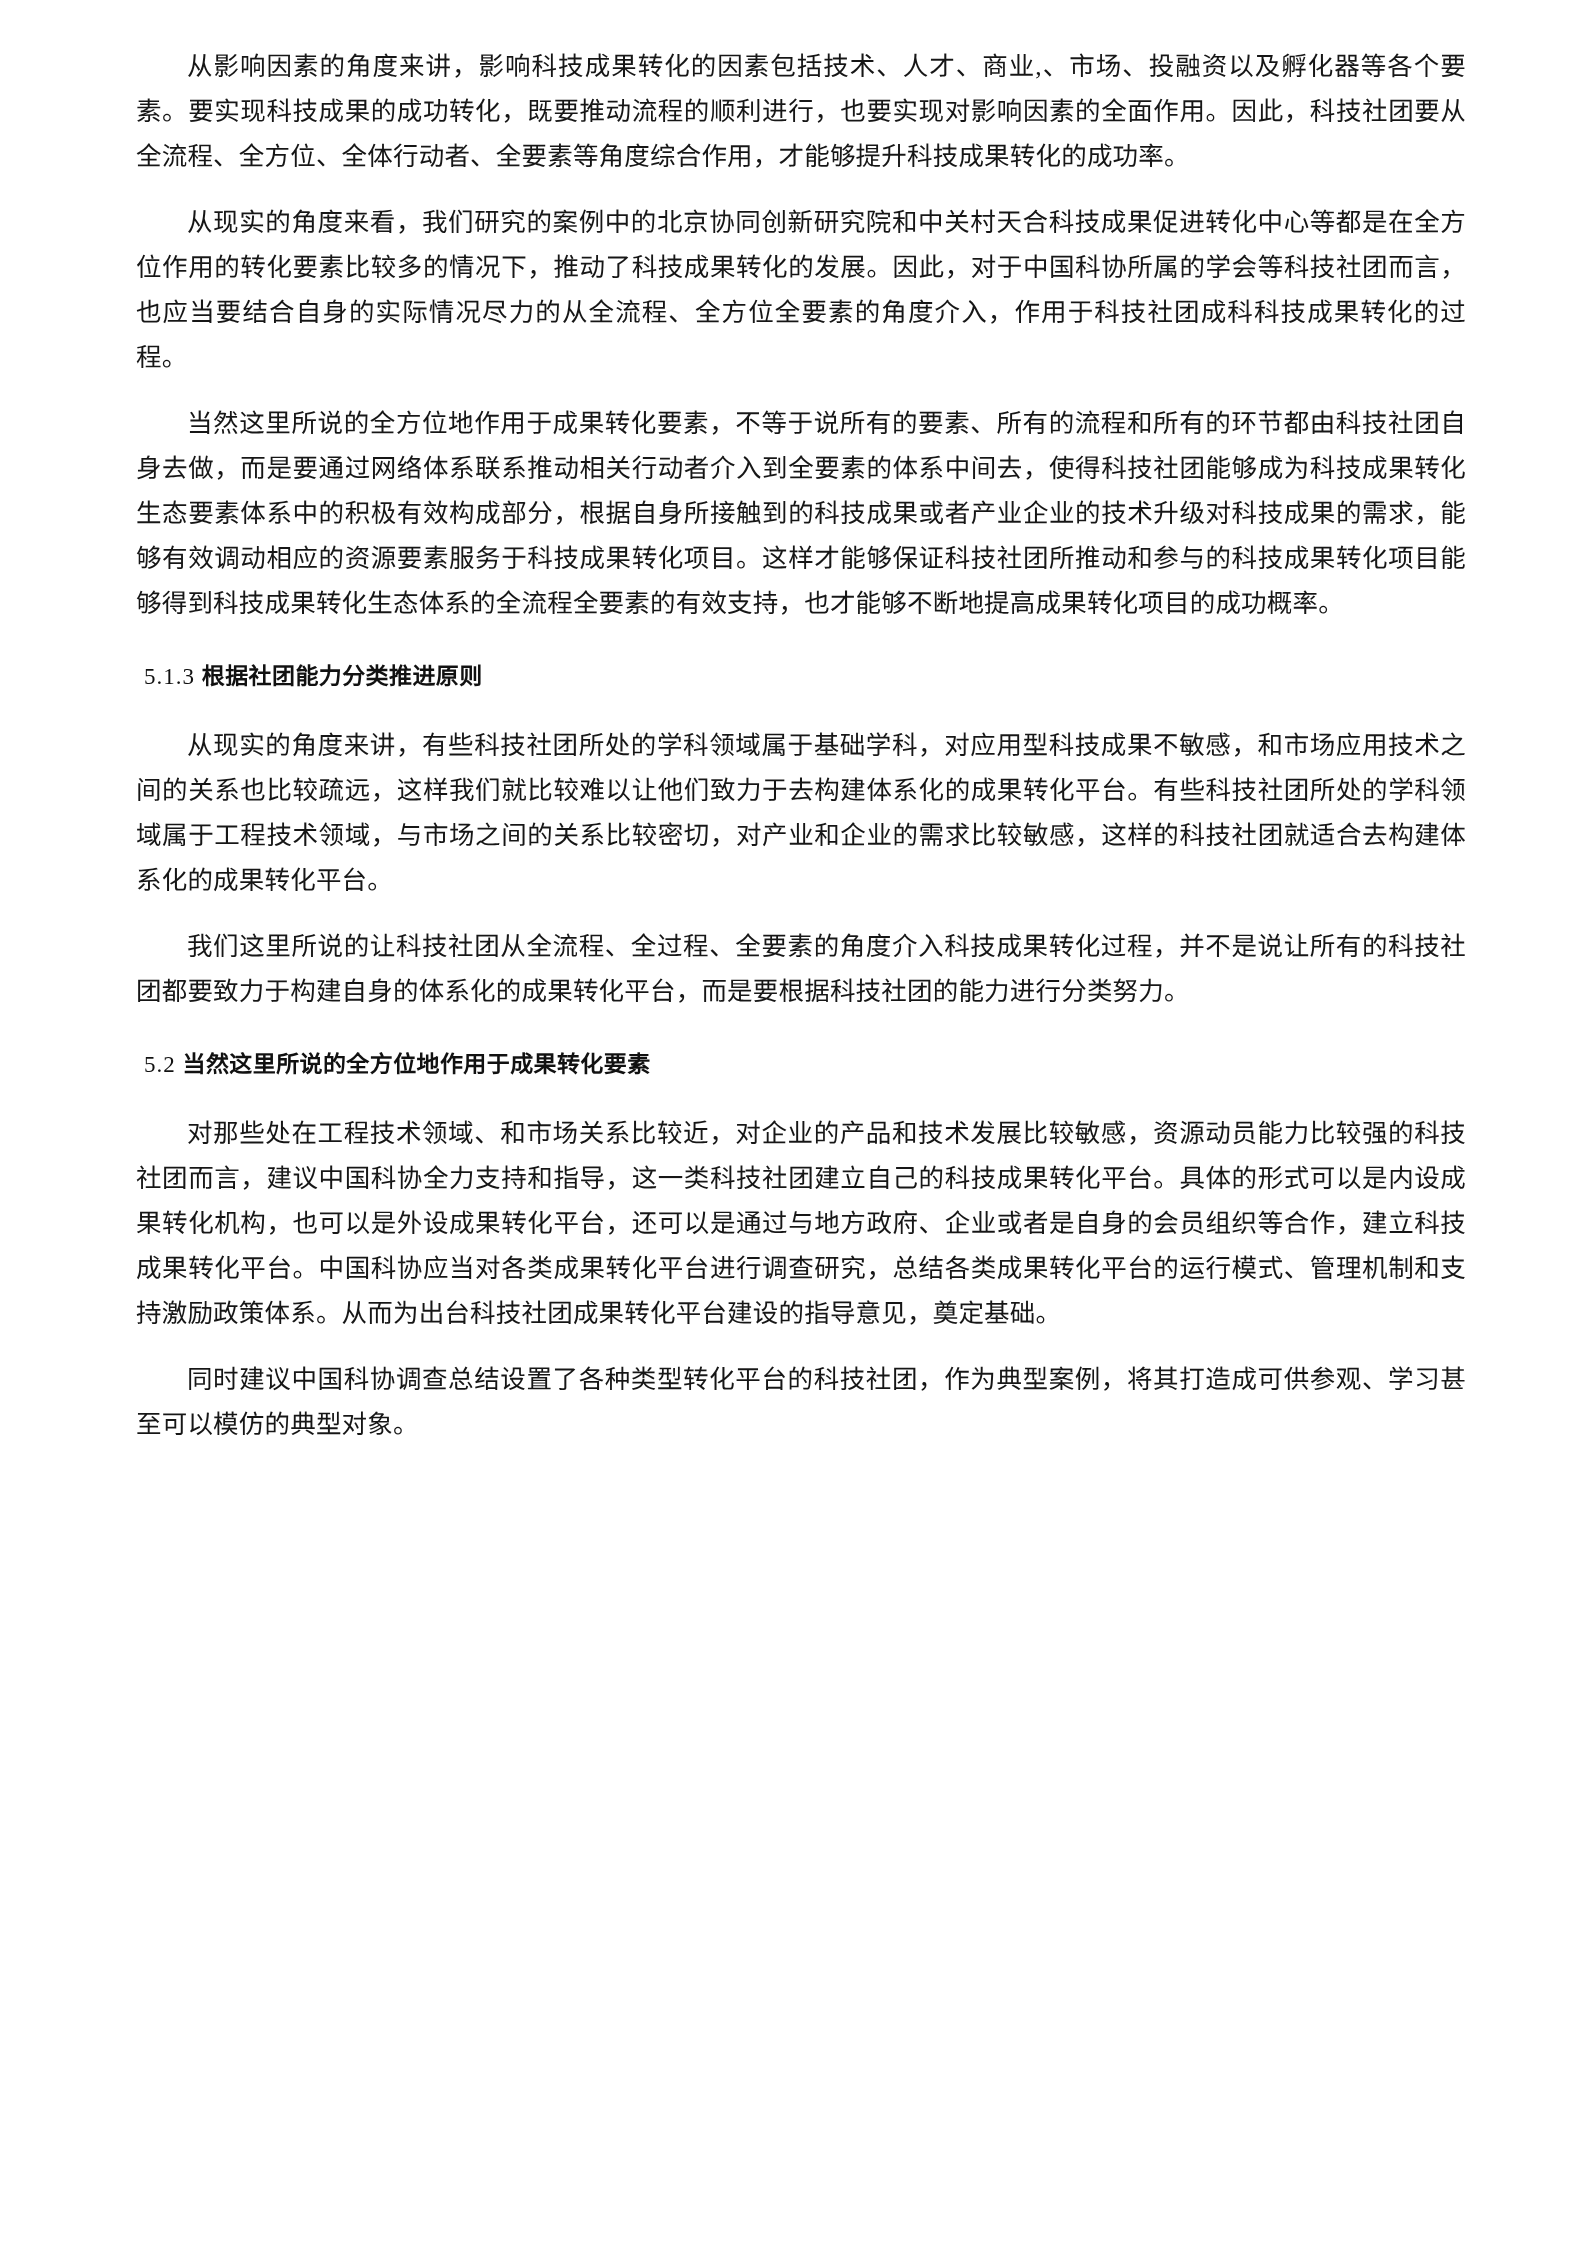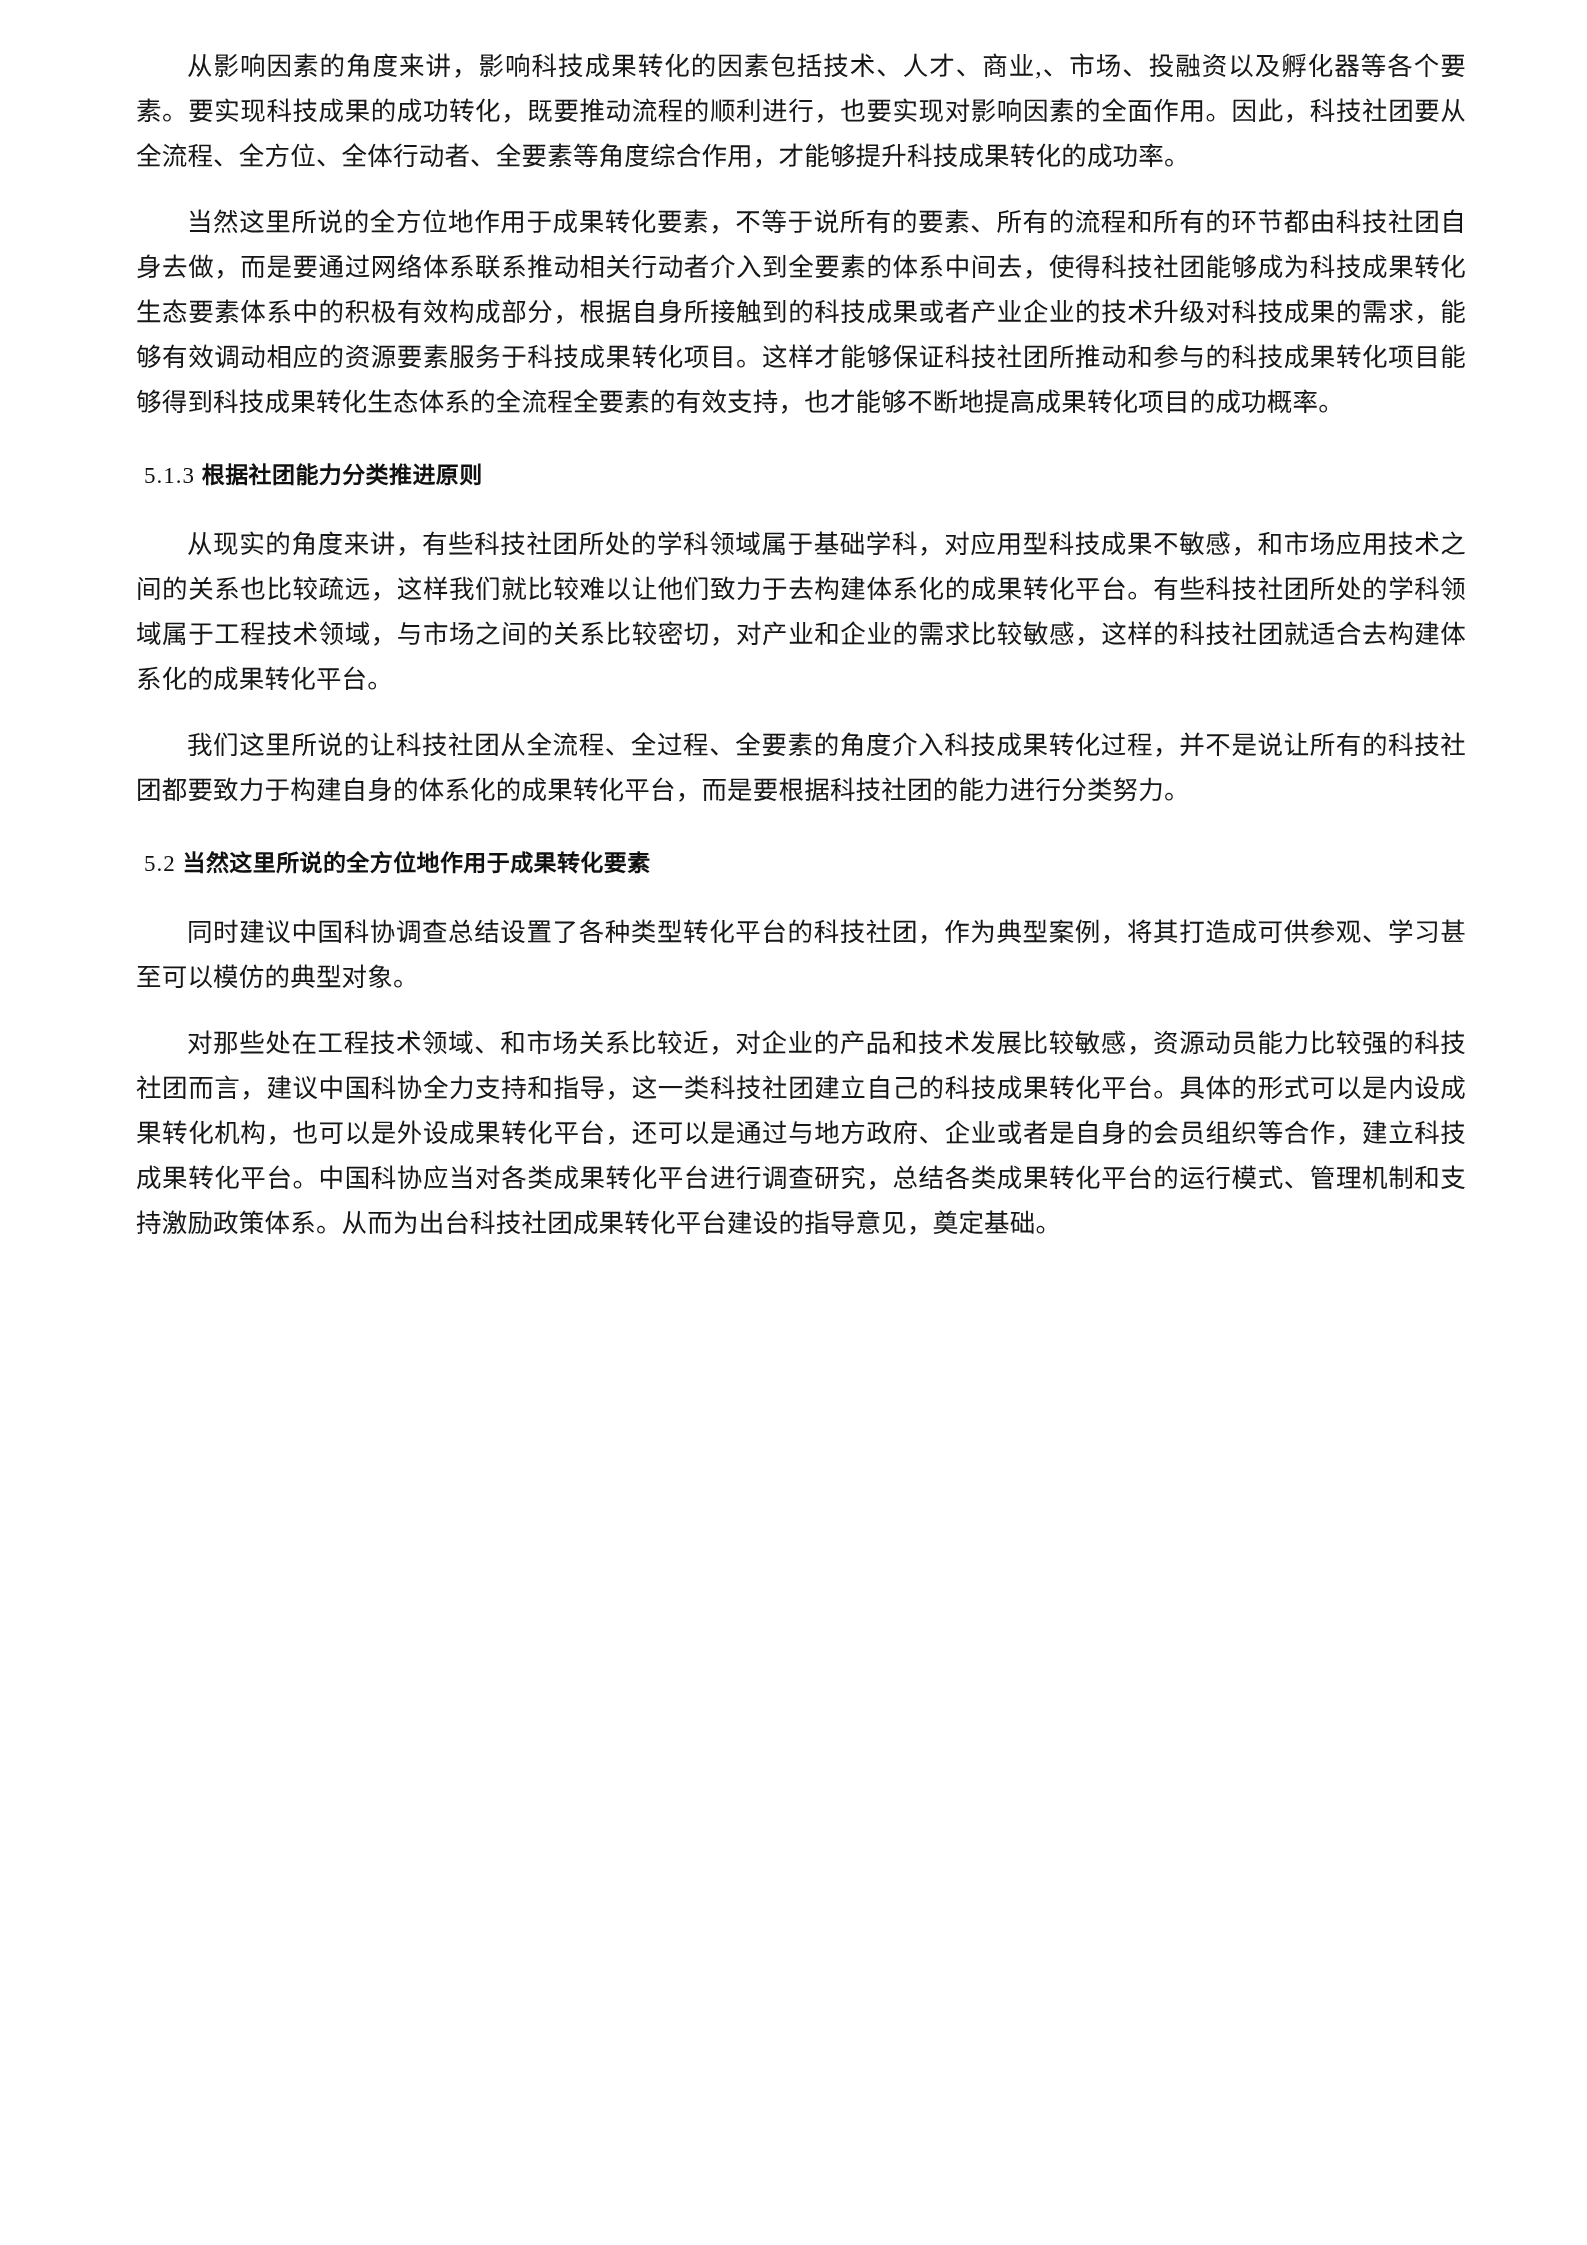--- a/index.html
+++ b/index.html
@@ -54,36 +54,37 @@
   }
 </style>
 </head>
 <body>
 
 <div class="page">
   <div class="doc-body">
 
     <p class="para">从影响因素的角度来讲，影响科技成果转化的因素包括技术、人才、商业,、市场、投融资以及孵化器等各个要素。要实现科技成果的成功转化，既要推动流程的顺利进行，也要实现对影响因素的全面作用。因此，科技社团要从全流程、全方位、全体行动者、全要素等角度综合作用，才能够提升科技成果转化的成功率。</p>
 
+    <p class="para">从现实的角度来看，我们研究的案例中的北京协同创新研究院和中关村天合科技成果促进转化中心等都是在全方位作用的转化要素比较多的情况下，推动了科技成果转化的发展。因此，对于中国科协所属的学会等科技社团而言，也应当要结合自身的实际情况尽力的从全流程、全方位全要素的角度介入，作用于科技社团成科科技成果转化的过程。</p>
 
     <p class="para">当然这里所说的全方位地作用于成果转化要素，不等于说所有的要素、所有的流程和所有的环节都由科技社团自身去做，而是要通过网络体系联系推动相关行动者介入到全要素的体系中间去，使得科技社团能够成为科技成果转化生态要素体系中的积极有效构成部分，根据自身所接触到的科技成果或者产业企业的技术升级对科技成果的需求，能够有效调动相应的资源要素服务于科技成果转化项目。这样才能够保证科技社团所推动和参与的科技成果转化项目能够得到科技成果转化生态体系的全流程全要素的有效支持，也才能够不断地提高成果转化项目的成功概率。</p>
 
     <h3 class="heading">
       <span class="num">5.1.3</span>
       <span>根据社团能力分类推进原则</span>
     </h3>
 
     <p class="para">从现实的角度来讲，有些科技社团所处的学科领域属于基础学科，对应用型科技成果不敏感，和市场应用技术之间的关系也比较疏远，这样我们就比较难以让他们致力于去构建体系化的成果转化平台。有些科技社团所处的学科领域属于工程技术领域，与市场之间的关系比较密切，对产业和企业的需求比较敏感，这样的科技社团就适合去构建体系化的成果转化平台。</p>
 
     <p class="para">我们这里所说的让科技社团从全流程、全过程、全要素的角度介入科技成果转化过程，并不是说让所有的科技社团都要致力于构建自身的体系化的成果转化平台，而是要根据科技社团的能力进行分类努力。</p>
 
 
     <h3 class="heading">
       <span class="num">5.2</span>
       <span>当然这里所说的全方位地作用于成果转化要素</span>
     </h3>
 
+    <p class="para">对那些处在工程技术领域、和市场关系比较近，对企业的产品和技术发展比较敏感，资源动员能力比较强的科技社团而言，建议中国科协全力支持和指导，这一类科技社团建立自己的科技成果转化平台。具体的形式可以是内设成果转化机构，也可以是外设成果转化平台，还可以是通过与地方政府、企业或者是自身的会员组织等合作，建立科技成果转化平台。中国科协应当对各类成果转化平台进行调查研究，总结各类成果转化平台的运行模式、管理机制和支持激励政策体系。从而为出台科技社团成果转化平台建设的指导意见，奠定基础。</p>
+
     <p class="para">同时建议中国科协调查总结设置了各种类型转化平台的科技社团，作为典型案例，将其打造成可供参观、学习甚至可以模仿的典型对象。</p>
-
-    <p class="para">对那些处在工程技术领域、和市场关系比较近，对企业的产品和技术发展比较敏感，资源动员能力比较强的科技社团而言，建议中国科协全力支持和指导，这一类科技社团建立自己的科技成果转化平台。具体的形式可以是内设成果转化机构，也可以是外设成果转化平台，还可以是通过与地方政府、企业或者是自身的会员组织等合作，建立科技成果转化平台。中国科协应当对各类成果转化平台进行调查研究，总结各类成果转化平台的运行模式、管理机制和支持激励政策体系。从而为出台科技社团成果转化平台建设的指导意见，奠定基础。</p>
 
   </div>
 </div>
 
 </body></html>

